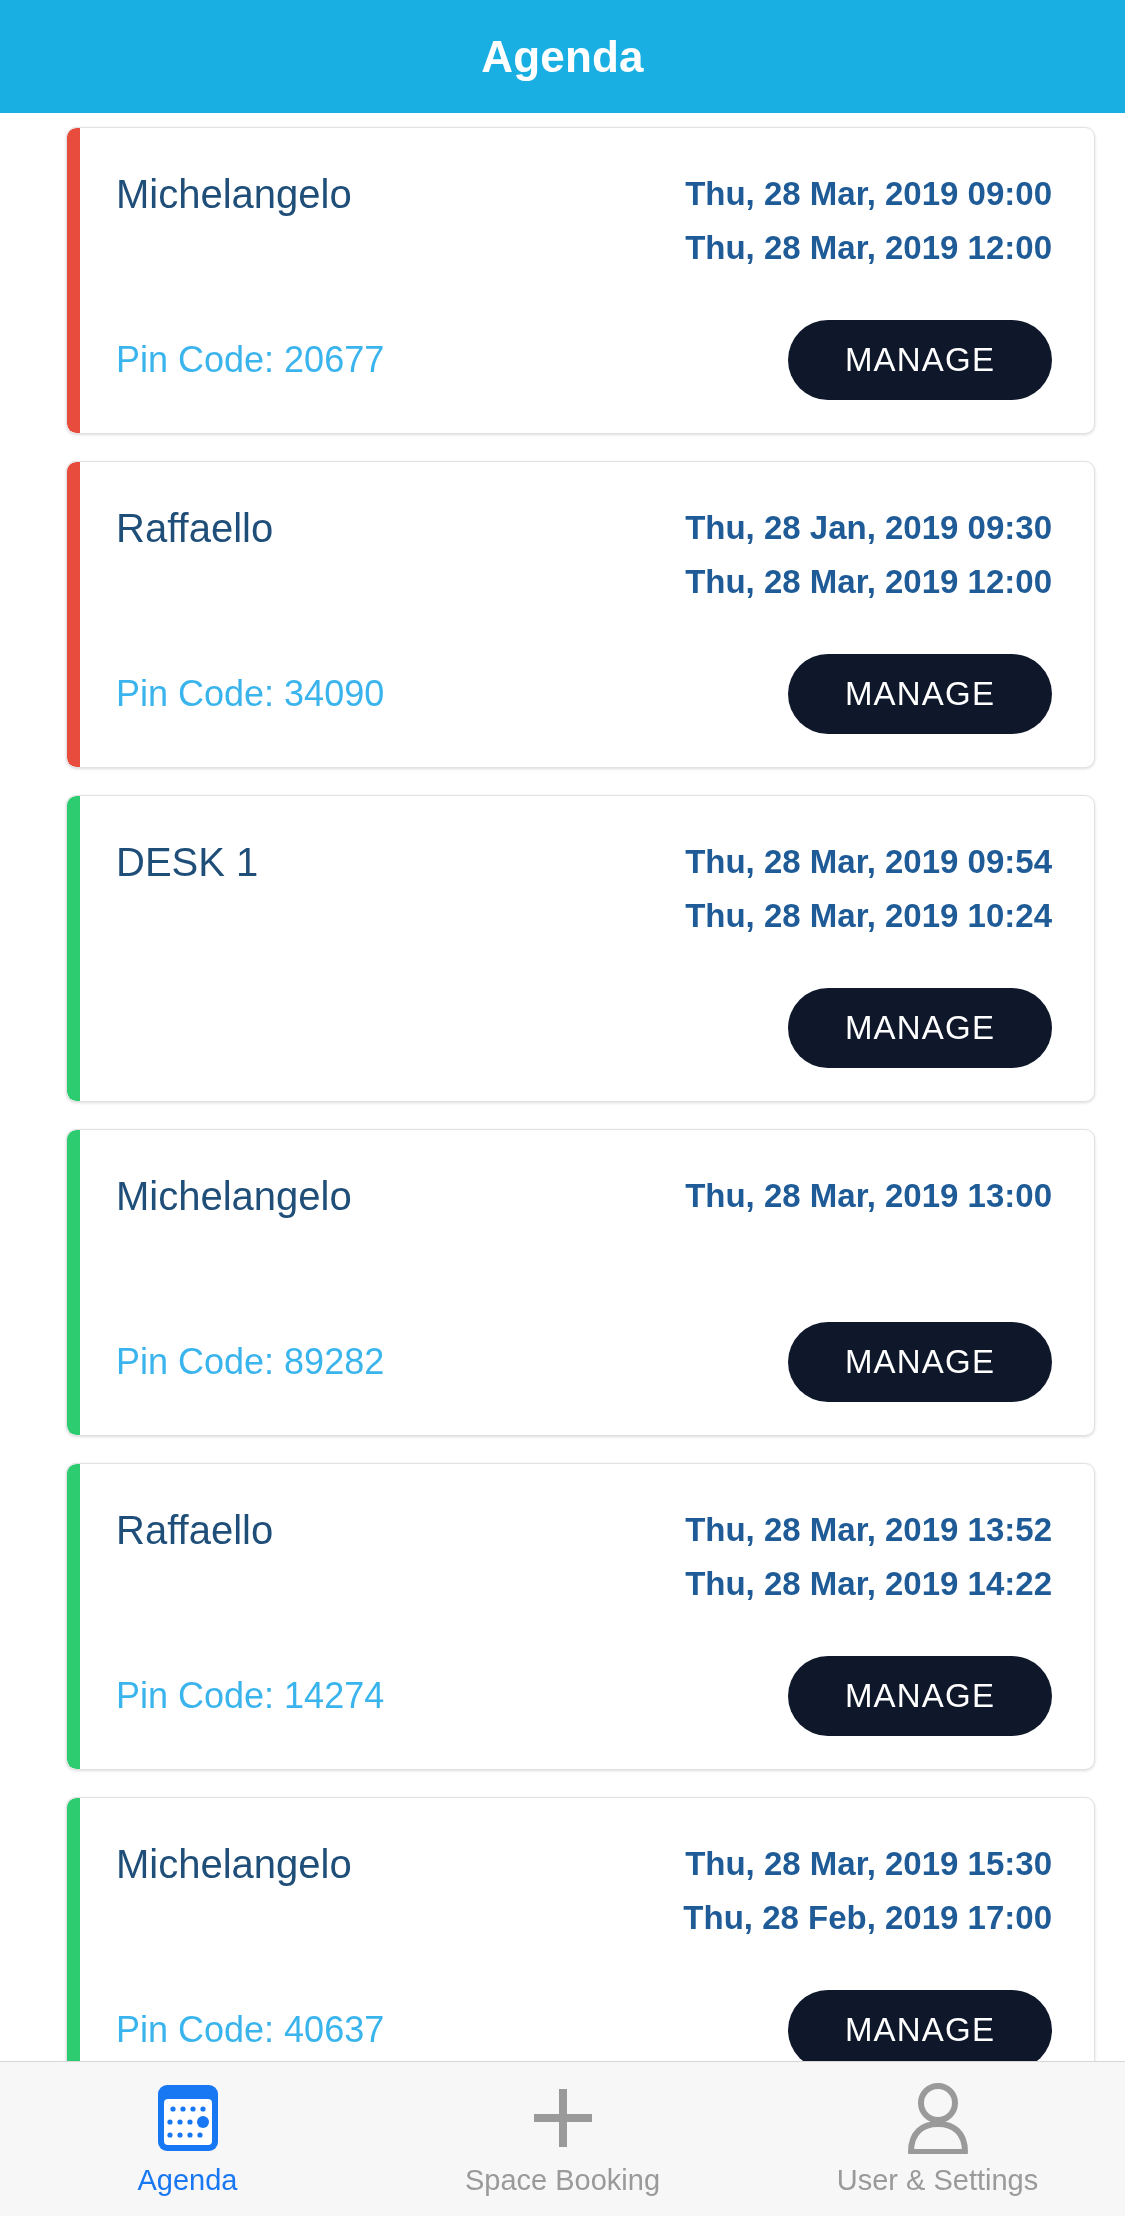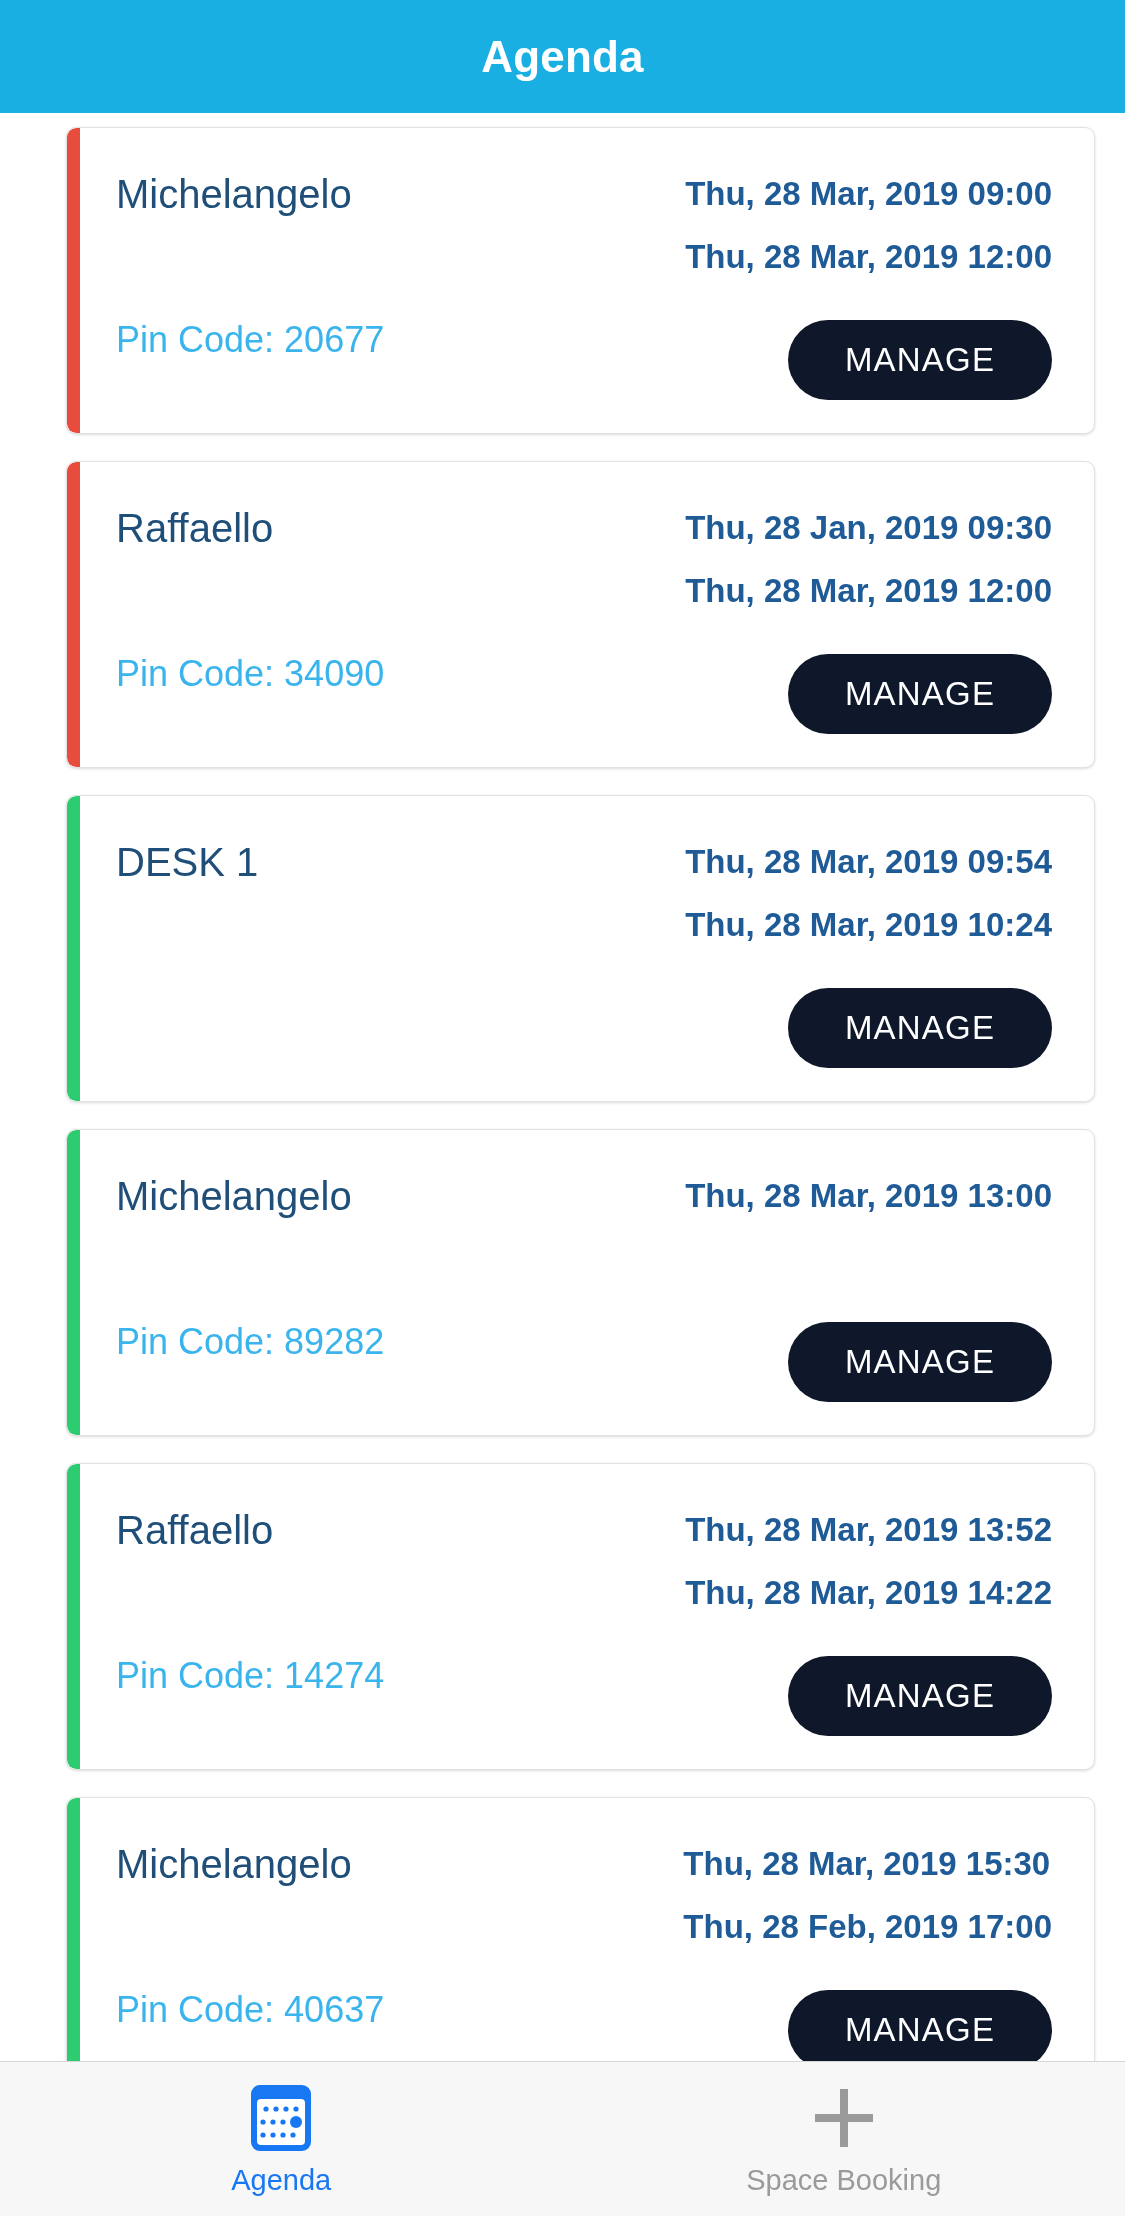--- a/index.html
+++ b/index.html
@@ -81,38 +81,38 @@
   }
   .title {
     color: #1F4E79;
     font-size: 40px;
     line-height: 44px;
     white-space: nowrap;
   }
   .dates {
     display: flex;
     flex-direction: column;
-    align-items: flex-start;
-    gap: 27px;
+    align-items: flex-end;
+    gap: 18px;
     padding-top: 4px;
   }
   .date {
     color: #1F5B97;
     font-size: 33px;
     line-height: 36px;
     font-weight: bold;
     white-space: nowrap;
   }
 
   .row-bottom {
     position: absolute;
     left: 0; right: 0;
     bottom: 33px;
     display: flex;
-    align-items: flex-start;
+    align-items: center;
     justify-content: space-between;
     padding: 0 42px 0 36px;
     min-height: 80px;
   }
   .pin {
     color: #3AB4EC;
     font-size: 36px;
     line-height: 40px;
     white-space: nowrap;
   }
@@ -309,16 +309,25 @@
     <div class="tab">
       <div class="tab-icon">
         <svg width="70" height="70" viewBox="0 0 70 70">
           <rect x="31" y="6" width="8" height="58" fill="#9A9A9A"></rect>
           <rect x="6" y="31" width="58" height="8" fill="#9A9A9A"></rect>
         </svg>
       </div>
       <div class="tab-label">Space Booking</div>
     </div>
 
+    <div class="tab">
+      <div class="tab-icon">
+        <svg width="66" height="72" viewBox="0 0 66 72">
+          <circle cx="33" cy="21" r="17" fill="none" stroke="#9A9A9A" stroke-width="6"></circle>
+          <path d="M6 70 C6 50 18 42 33 42 C48 42 60 50 60 70 Z" fill="none" stroke="#9A9A9A" stroke-width="6" stroke-linejoin="round"></path>
+        </svg>
+      </div>
+      <div class="tab-label">User &amp; Settings</div>
+    </div>
 
   </div>
 
 </div>
 
 </body></html>

